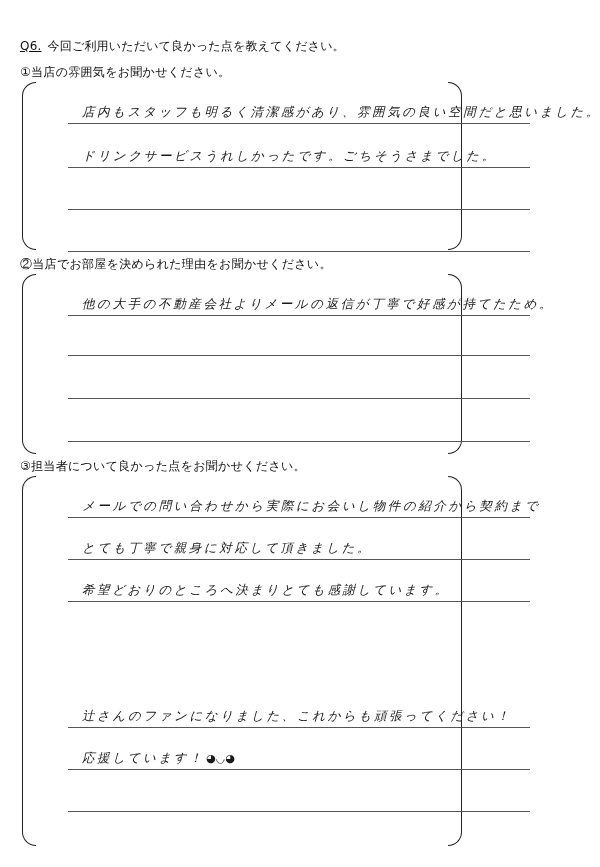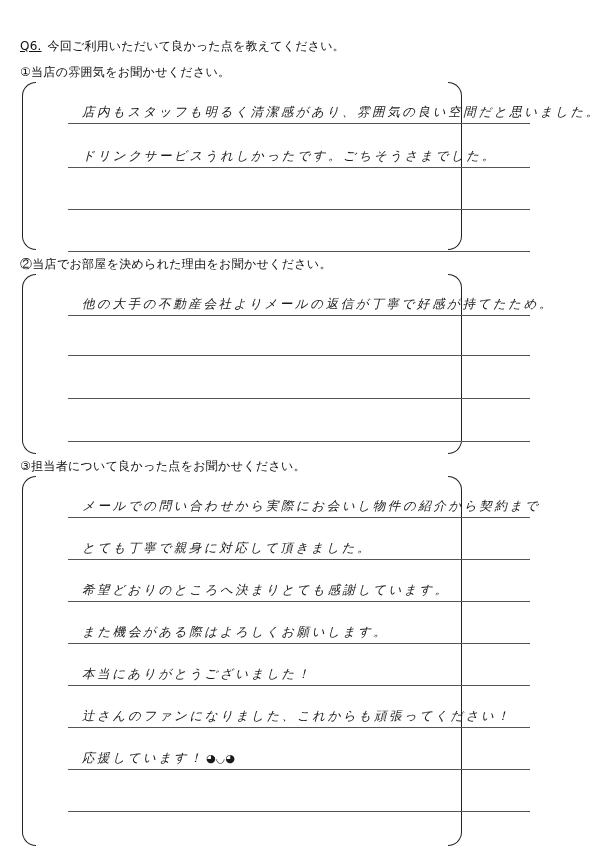--- a/index.html
+++ b/index.html
@@ -135,26 +135,20 @@
   <div class="bracket-right"></div>
   <div class="line" style="top:22px;">
     <span class="hw">メールでの問い合わせから実際にお会いし物件の紹介から契約まで</span>
   </div>
   <div class="line" style="top:64px;">
     <span class="hw">とても丁寧で親身に対応して頂きました。</span>
   </div>
   <div class="line" style="top:106px;">
     <span class="hw">希望どおりのところへ決まりとても感謝しています。</span>
   </div>
-  <div class="line" style="top:148px;">
-    <span class="hw">また機会がある際はよろしくお願いします。</span>
-  </div>
-  <div class="line" style="top:190px;">
-    <span class="hw">本当にありがとうございました！</span>
-  </div>
   <div class="line" style="top:232px;">
     <span class="hw">辻さんのファンになりました、これからも頑張ってください！</span>
   </div>
   <div class="line" style="top:274px;">
     <span class="hw"><span>応援しています！</span><span class="smiley">◕◡◕</span></span>
   </div>
   <div class="line" style="top:316px;">
     <span class="hw"></span>
   </div>
 </div>

